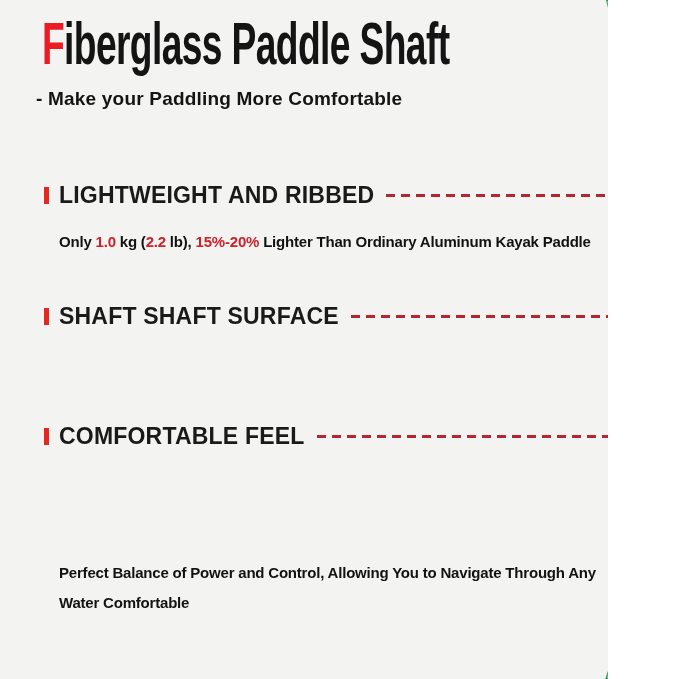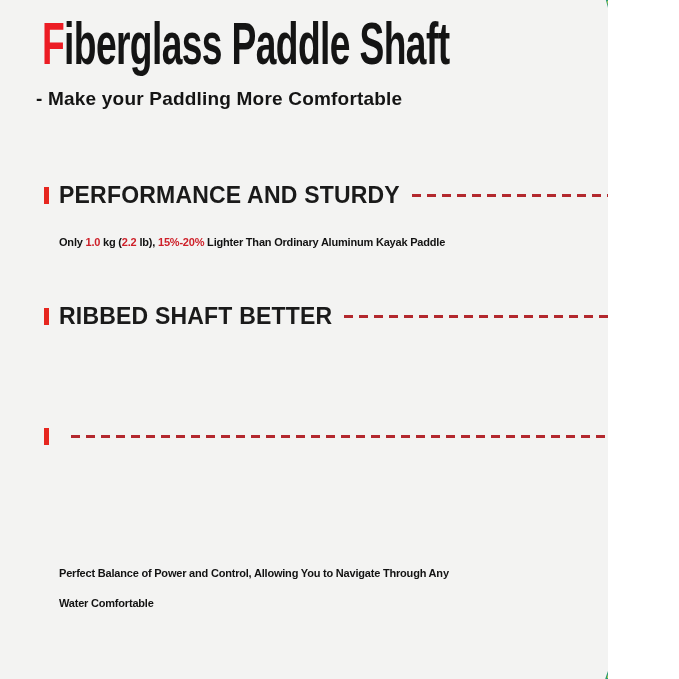--- a/index.html
+++ b/index.html
@@ -43,57 +43,58 @@
     font-size:23px; font-weight:700; color:#1a1a1a;
     white-space:nowrap; letter-spacing:0.2px; flex:0 0 auto;
   }
   .dash{
     flex:1 1 auto; height:3px; margin-left:12px;
     background:repeating-linear-gradient(90deg,
       var(--dash-red) 0 9px, transparent 9px 15px);
   }
   .body-text{
     margin:17px 0 0 15px; width:610px;
-    font-size:11px; font-weight:700; letter-spacing:-0.2px;
+    font-size:15px; font-weight:700; letter-spacing:-0.2px;
     line-height:30px; color:#121212; white-space:pre-line;
   }
   .body-text .hl{ color:var(--highlight-red); }
   .f1{ top:180px; } .f2{ top:301px; } .f3{ top:421px; } .f4{ top:541px; }
   
   .paddle{ position:absolute; left:598px; top:0; width:70px; height:679px; }
 </style>
 </head>
 <body>
 
 <div class="canvas">
 
   <div class="title"><span class="first">F</span><span>iberglass Paddle Shaft</span></div>
 
   <div class="subtitle">- Make your Paddling More Comfortable</div>
 
   <div class="feature f1">
     <div class="head-row">
       <div class="bullet"></div>
-      <div class="heading">PERFORMANCE AND STURDY</div>
+      <div class="heading">LIGHTWEIGHT AND RIBBED</div>
       <div class="dash"></div>
     </div>
     <div class="body-text"><span>Only </span><span class="hl">1.0</span><span> kg (</span><span class="hl">2.2</span><span> lb), </span><span class="hl">15%-20%</span><span> Lighter Than Ordinary Aluminum Kayak Paddle</span></div>
   </div>
 
   <div class="feature f2">
     <div class="head-row">
       <div class="bullet"></div>
-      <div class="heading">RIBBED SHAFT BETTER</div>
+      <div class="heading">SHAFT SHAFT SURFACE</div>
       <div class="dash"></div>
     </div>
   </div>
 
   <div class="feature f3">
     <div class="head-row">
       <div class="bullet"></div>
+      <div class="heading">COMFORTABLE FEEL</div>
       <div class="dash"></div>
     </div>
   </div>
 
   <div class="feature f4">
     <div class="body-text"><span>Perfect Balance of Power and Control, Allowing You to Navigate Through Any
 Water Comfortable</span></div>
   </div>
 
   <svg class="paddle" viewBox="0 0 70 679">

